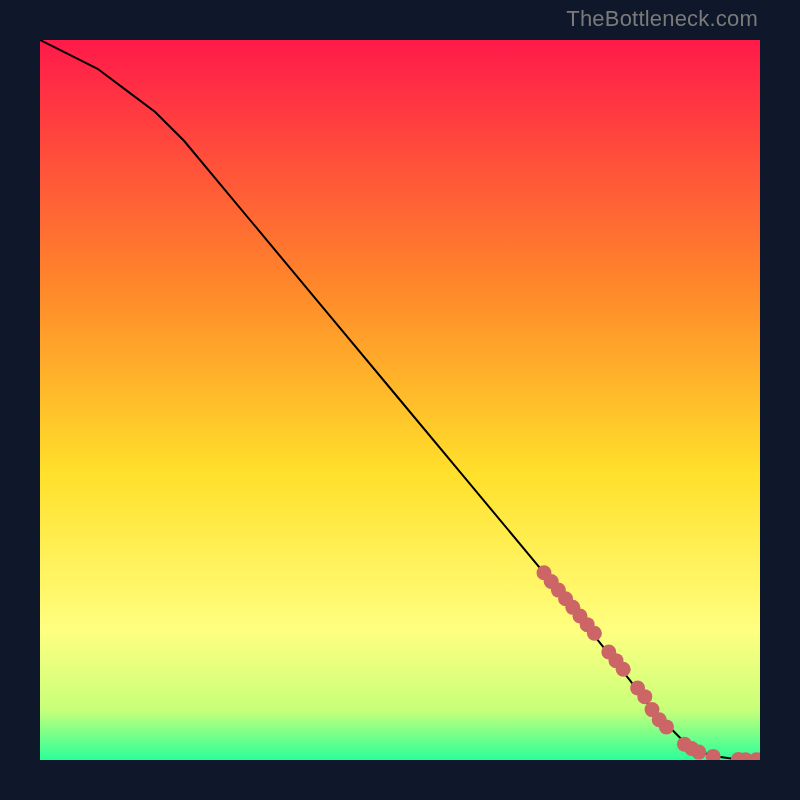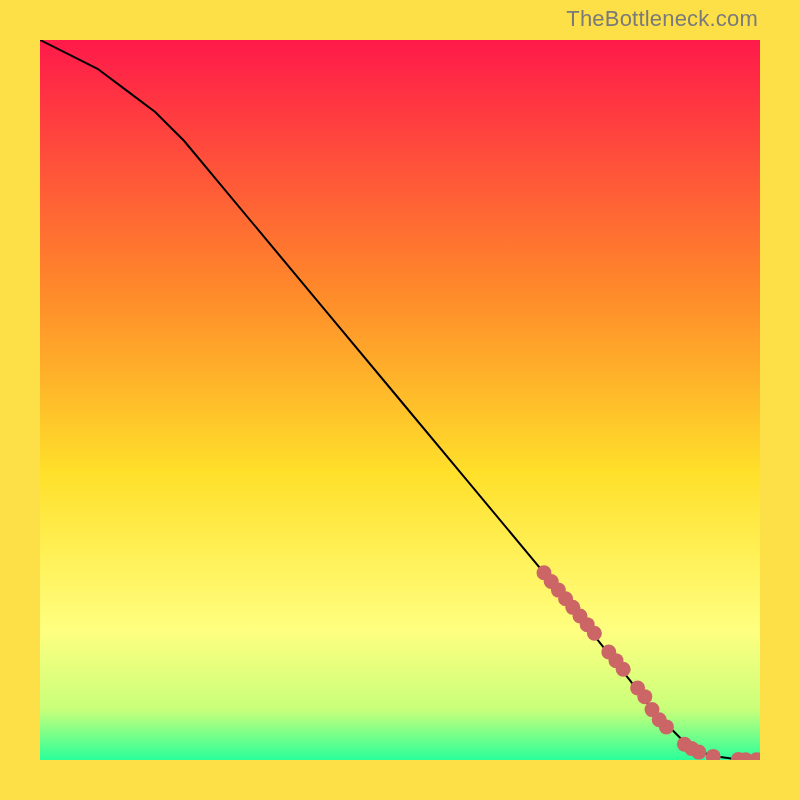--- a/index.html
+++ b/index.html
@@ -8,21 +8,21 @@
     width: 800px;
     height: 800px;
     overflow: hidden;
     background: #000;
     font-family: Arial, Helvetica, sans-serif;
   }
   .frame {
     position: relative;
     width: 800px;
     height: 800px;
-    background: #fde047;
+    background: #0f172a;
   }
   .plot {
     position: absolute;
     left: 40px;
     top: 40px;
     width: 720px;
     height: 720px;
     
   }
   .attribution {

